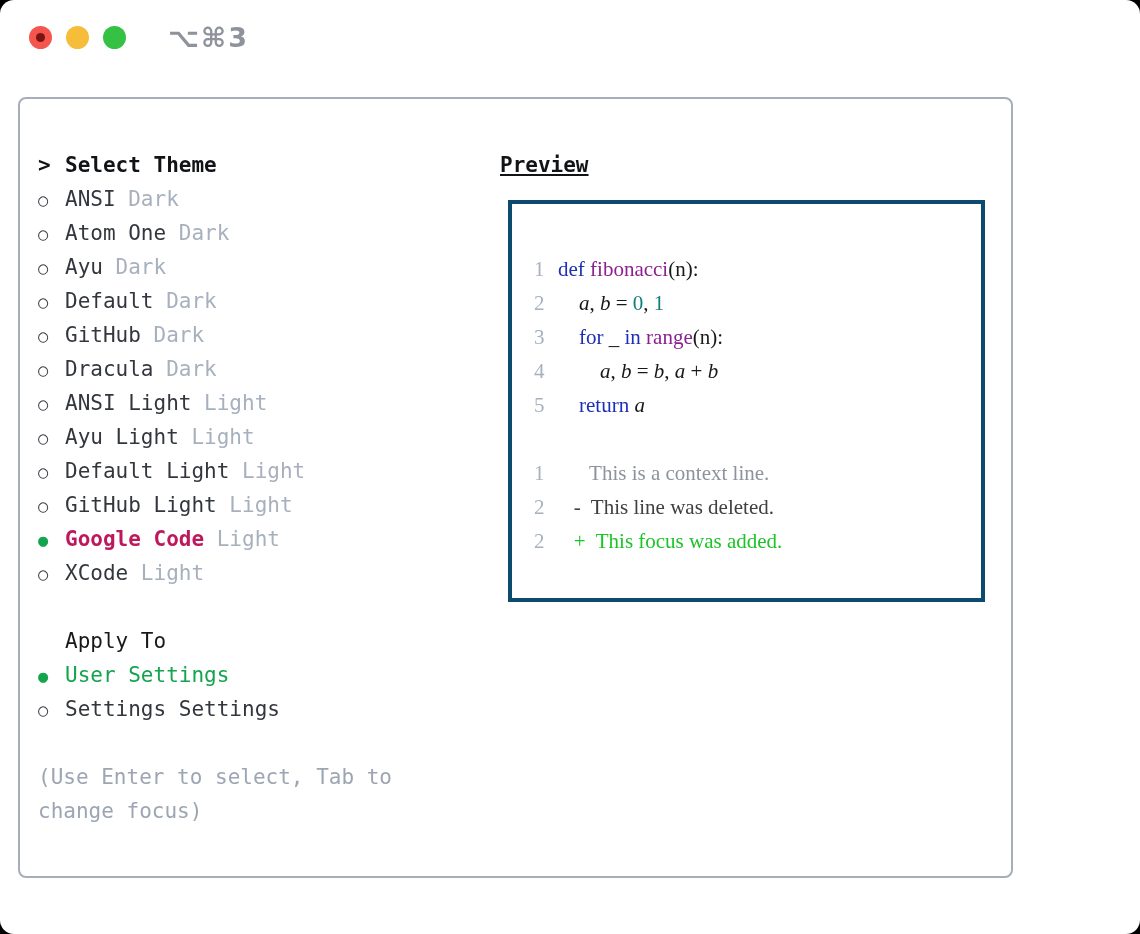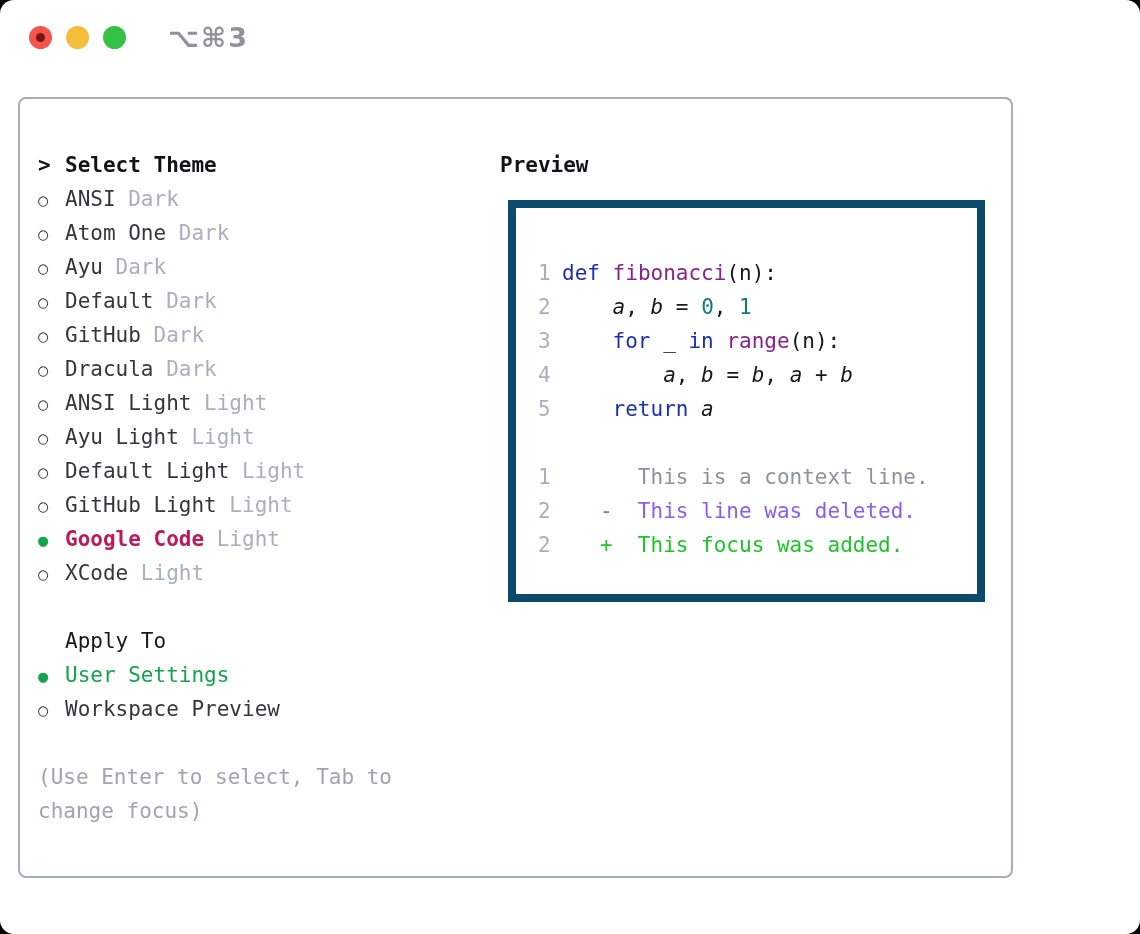--- a/index.html
+++ b/index.html
@@ -36,34 +36,34 @@
   .theme-row.selected .tname { color:#be185d;font-weight:bold; }
   .applyto { position:absolute; left:18px; top:525px; }
   .hname2 { color:#17181a; }
   .aname { color:#33373d; }
   .apply-row.selected .aname { color:#13a44d;margin-top:44px; }
   .hint {
     position:absolute; left:18px; top:661px; width:432px;
     font-size:21px; line-height:34px; color:#9ca6b2;
   }
   
-  .ptitle { position:absolute; left:480px; top:49px; height:34px; line-height:34px; font-size:21px; font-weight:bold; color:#111317; }
+  .ptitle { position:absolute; left:480px; top:49px; height:34px; line-height:34px; font-size:21px; font-weight:bold; color:#111317;text-decoration:underline; }
   .pbox {
     position:absolute; left:488px; top:101px; width:477px; height:402px;
-    border:8px solid #0c4a6e; box-sizing:border-box; padding-top:48px; overflow:hidden;
+    border:4px solid #0c4a6e; box-sizing:border-box; padding-top:48px; overflow:hidden;font-family:Liberation Serif, serif;
   }
   .pline { height:34px; line-height:34px; font-size:21px; white-space:pre; padding-left:22px; }
   .ln { display:inline-block; width:24px; color:#a7b0bd; }
   .tk-kw { color:#1c2fb5; }
   .tk-fn { color:#8b2190; }
   .tk-num { color:#0f7c7c; }
   .tk-pl { color:#17181a; }
   .tk-var { color:#17181a; font-style:italic; }
   .tk-ctx { color:#8d939c; }
-  .tk-del { color:#8b5cf6; }
+  .tk-del { color:#404040; }
   .tk-add { color:#1dc427; }
 </style>
 </head>
 <body>
 
 <div class="window">
   <div class="titlebar">
     <span class="light red">
         <span class="dot"></span>
       </span>
@@ -88,21 +88,21 @@
           <div class="row theme-row"><span class="marker off">○</span><span class="tname">GitHub Light</span><span class="tvariant"> Light</span></div>
           <div class="row theme-row selected"><span class="marker on">●</span><span class="tname">Google Code</span><span class="tvariant"> Light</span></div>
           <div class="row theme-row"><span class="marker off">○</span><span class="tname">XCode</span><span class="tvariant"> Light</span></div>
         </div>
     </div>
 
     <div class="applyto">
       <div class="row"><span class="marker"></span><span class="hname2">Apply To</span></div>
       <div>
           <div class="row apply-row selected"><span class="marker on">●</span><span class="aname">User Settings</span></div>
-          <div class="row apply-row"><span class="marker off">○</span><span class="aname">Workspace Preview</span></div>
+          <div class="row apply-row"><span class="marker off">○</span><span class="aname">Settings Settings</span></div>
         </div>
     </div>
 
     <div class="hint">(Use Enter to select, Tab to change focus)</div>
 
     <div class="ptitle">Preview</div>
     <div class="pbox">
         <div class="pline"><span class="ln">1</span><span class="tk-kw">def</span><span class="tk-pl"> </span><span class="tk-fn">fibonacci</span><span class="tk-pl">(n):</span></div>
         <div class="pline"><span class="ln">2</span><span class="tk-pl">    </span><span class="tk-var">a</span><span class="tk-pl">, </span><span class="tk-var">b</span><span class="tk-pl"> = </span><span class="tk-num">0</span><span class="tk-pl">, </span><span class="tk-num">1</span></div>
         <div class="pline"><span class="ln">3</span><span class="tk-pl">    </span><span class="tk-kw">for</span><span class="tk-pl"> _ </span><span class="tk-kw">in</span><span class="tk-pl"> </span><span class="tk-fn">range</span><span class="tk-pl">(n):</span></div>

